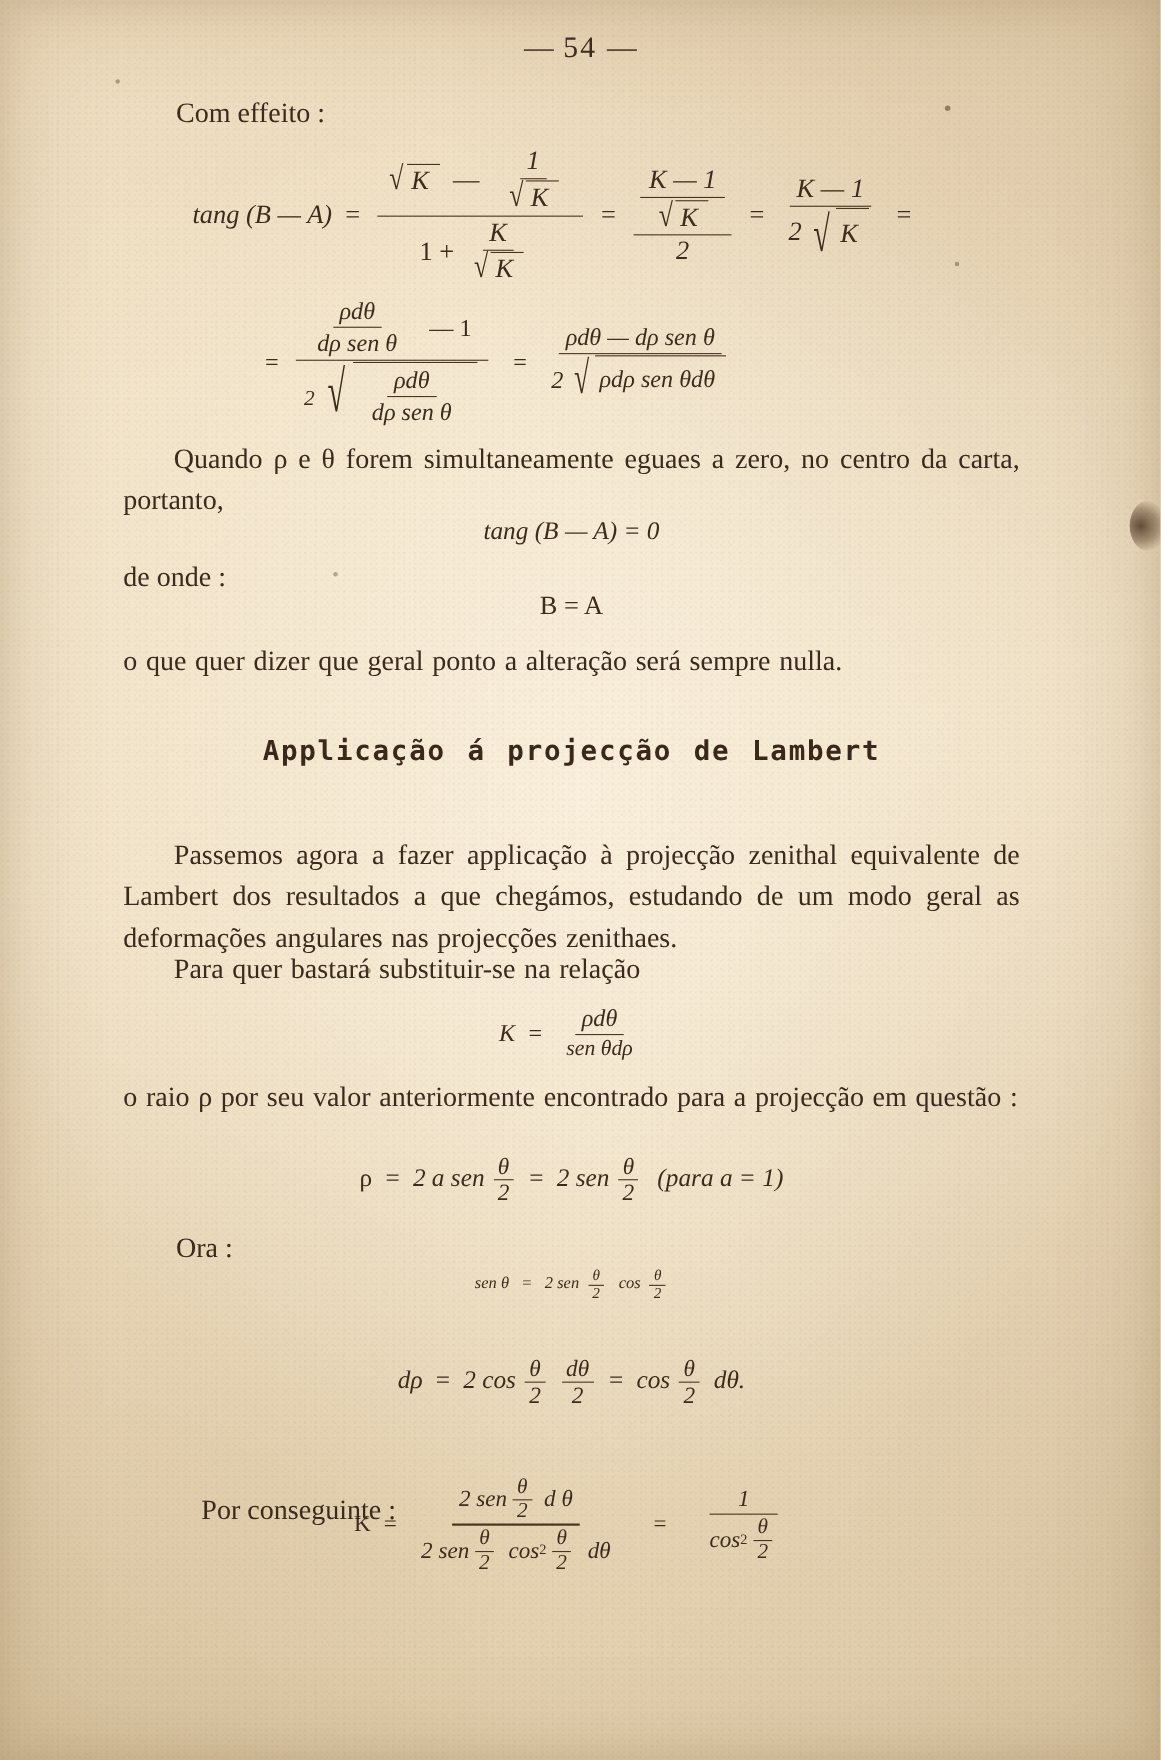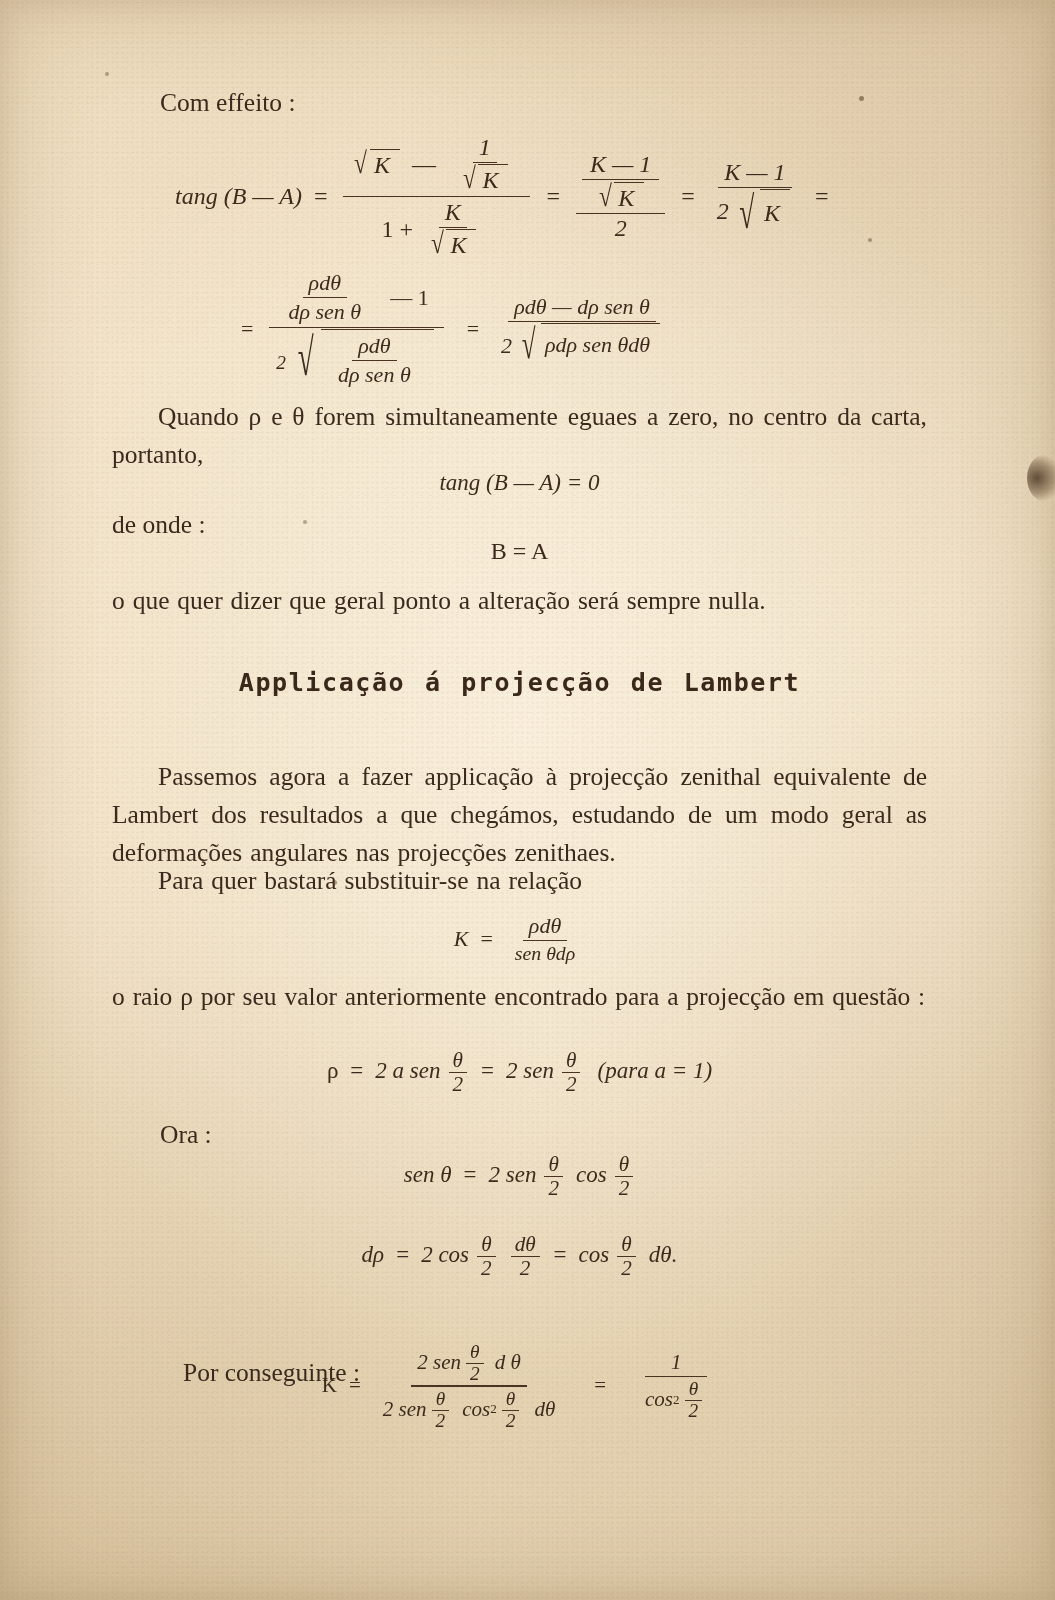--- a/index.html
+++ b/index.html
@@ -168,20 +168,25 @@
   sup.pw { font-size: .62em; font-style: normal; vertical-align: super; }
 
   
   .blemish { position: absolute; pointer-events: none; border-radius: 50%; }
 </style>
 </head>
 <body>
 
 <div id="page">
 
+  <div class="folio">
+    <span class="dash">—</span>
+    <span>54</span>
+    <span class="dash">—</span>
+  </div>
 
   <div class="content">
 
     <div class="lead" style="position:absolute; left:48px; top:86px;">Com effeito :</div>
 
     <div class="math" style="position:absolute; left:60px; top:132px; font-size:24px;">
       <span class="tok">tang (B — A)</span>
       <span class="op">=</span>
 
       <span class="frac">
@@ -366,21 +371,21 @@
       <span class="tok">2 sen</span>
       <span class="sfrac">
         <span>θ</span>
         <span>2</span>
       </span>
       <span class="tok" style="margin-left:12px;">(para a = 1)</span>
     </div>
 
     <div class="lead" style="position:absolute; left:48px; top:1118px;">Ora :</div>
 
-    <div class="math" style="position:absolute; left:0; top:1152px; width:815px; font-size:23px;">
+    <div class="math" style="position:absolute; left:0; top:1152px; width:815px; font-size:15px;">
       <span class="tok">sen θ</span>
       <span class="op">=</span>
       <span class="tok">2 sen</span>
       <span class="sfrac">
         <span>θ</span>
         <span>2</span>
       </span>
       <span class="tok" style="margin-left:8px;">cos</span>
       <span class="sfrac">
         <span>θ</span>

